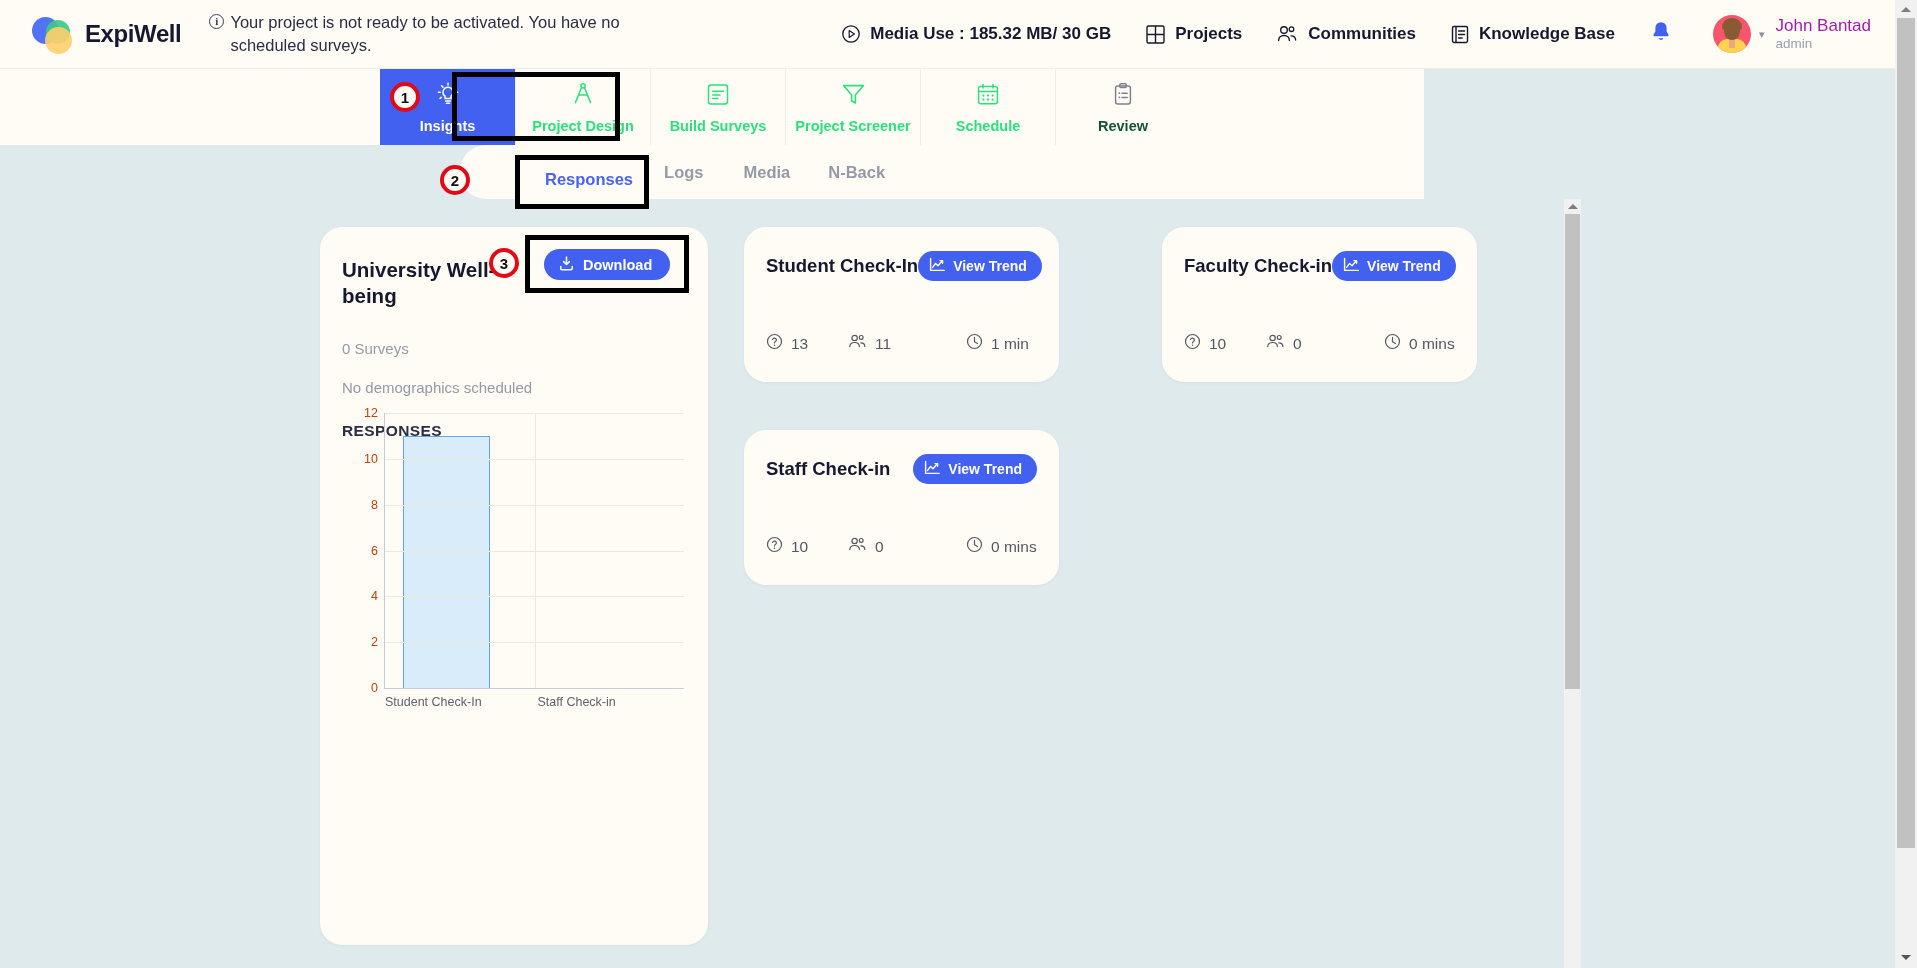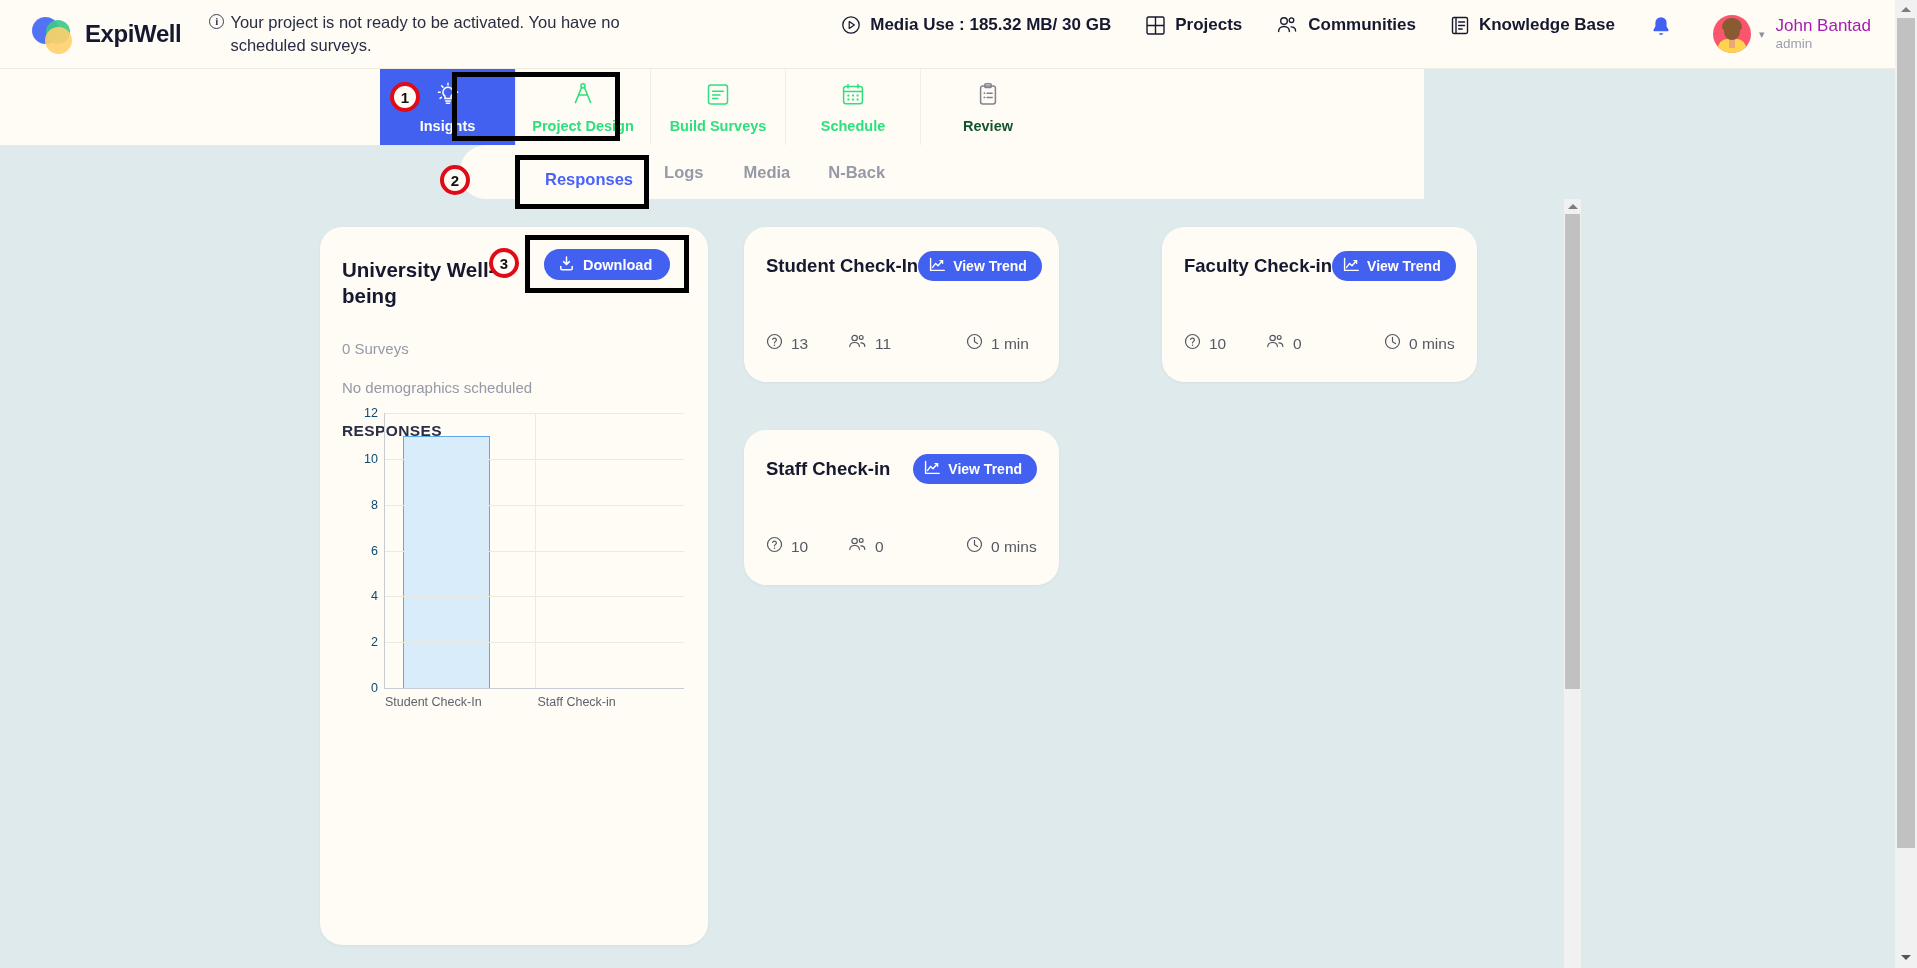--- a/index.html
+++ b/index.html
@@ -34,21 +34,21 @@
     margin-left: 28px; max-width: 420px;
     font-size: 16.5px; color: #2a2d43; line-height: 1.42;
     display: flex; gap: 6px; align-items: flex-start;
   }
   #alert .info-i {
     flex: 0 0 auto; width: 15px; height: 15px; border: 1.3px solid #3c3f55;
     border-radius: 50%; font-size: 11px; line-height: 13px; text-align: center;
     font-weight: 700; color: #3c3f55; margin-top: 3px; font-family: "Liberation Serif", serif;
   }
 
-  #nav-right { display: flex; align-items: flex-start; margin-left: auto; }
+  #nav-right { display: flex; align-items: center; margin-left: auto; }
   .nav-link {
     display: flex; align-items: center; gap: 9px;
     font-size: 17px; font-weight: 700; color: #16182f;
     margin-right: 34px; white-space: nowrap;
   }
   .nav-link svg { display: block; }
   #bell { margin-right: 40px; }
   #userbox { display: flex; align-items: center; margin-right: 24px; }
   #avatar {
     width: 38px; height: 38px; border-radius: 50%;
@@ -132,21 +132,21 @@
 
   
   #chart-wrap { position: absolute; left: 22px; top: 180px; width: 344px; height: 310px; }
   #chart-plot {
     position: absolute; left: 42px; top: 6px; right: 2px; bottom: 28px;
     border-left: 1.5px solid #c9ccd4; border-bottom: 1.5px solid #c9ccd4;
   }
   .gridline { position: absolute; left: 0; right: 0; height: 1px; background: #ece9e1; }
   .ytick {
     position: absolute; right: 100%; margin-right: 7px;
-    font-size: 12.5px; color: #0c4a6e; transform: translateY(-50%);
+    font-size: 12.5px; color: #c2410c; transform: translateY(-50%);
     white-space: nowrap; font-family: "Liberation Sans", sans-serif;
   }
   .vsep { position: absolute; top: 0; bottom: 0; width: 1px; background: #ece9e1; }
   .bar {
     position: absolute; bottom: 0; background: #d8ecfa;
     border: 1.3px solid #5fa9e8; border-bottom: none;
   }
   .xlabel {
     position: absolute; top: 100%; margin-top: 7px;
     font-size: 12.5px; color: #5f626d; white-space: nowrap;
@@ -313,20 +313,28 @@
   <div class="mtab green">
     <span>
       <svg width="26" height="27" viewBox="0 0 26 27" fill="none" stroke="#2ee07d" stroke-width="1.5" stroke-linecap="round">
         <rect x="3.5" y="4" width="19" height="19" rx="2.4"></rect>
         <path d="M7.6 10.2h10.8M7.6 14h7.4M7.6 17.6h5.2"></path>
       </svg>
     </span>
     <span class="lbl">Build Surveys</span>
   </div>
 
+  <div class="mtab green">
+    <span>
+      <svg width="27" height="28" viewBox="0 0 27 28" fill="none" stroke="#2ee07d" stroke-width="1.6" stroke-linejoin="round" stroke-linecap="round">
+        <path d="M3.6 5.6h19.8l-8 9.4v8l-3.8-2.2v-5.8Z"></path>
+      </svg>
+    </span>
+    <span class="lbl">Project Screener</span>
+  </div>
 
   <div class="mtab green">
     <span>
       <svg width="26" height="27" viewBox="0 0 26 27" fill="none" stroke="#2ee07d" stroke-width="1.5" stroke-linecap="round">
         <rect x="3.6" y="5.4" width="18.8" height="17.4" rx="2.2"></rect>
         <path d="M3.6 10.4h18.8M8 3.4v3.6M18 3.4v3.6"></path>
         <g fill="#2ee07d" stroke="none">
           <rect x="7.4" y="13.4" width="2" height="2" rx=".4"></rect>
             <rect x="12" y="13.4" width="2" height="2" rx=".4"></rect>
             <rect x="16.6" y="13.4" width="2" height="2" rx=".4"></rect>

